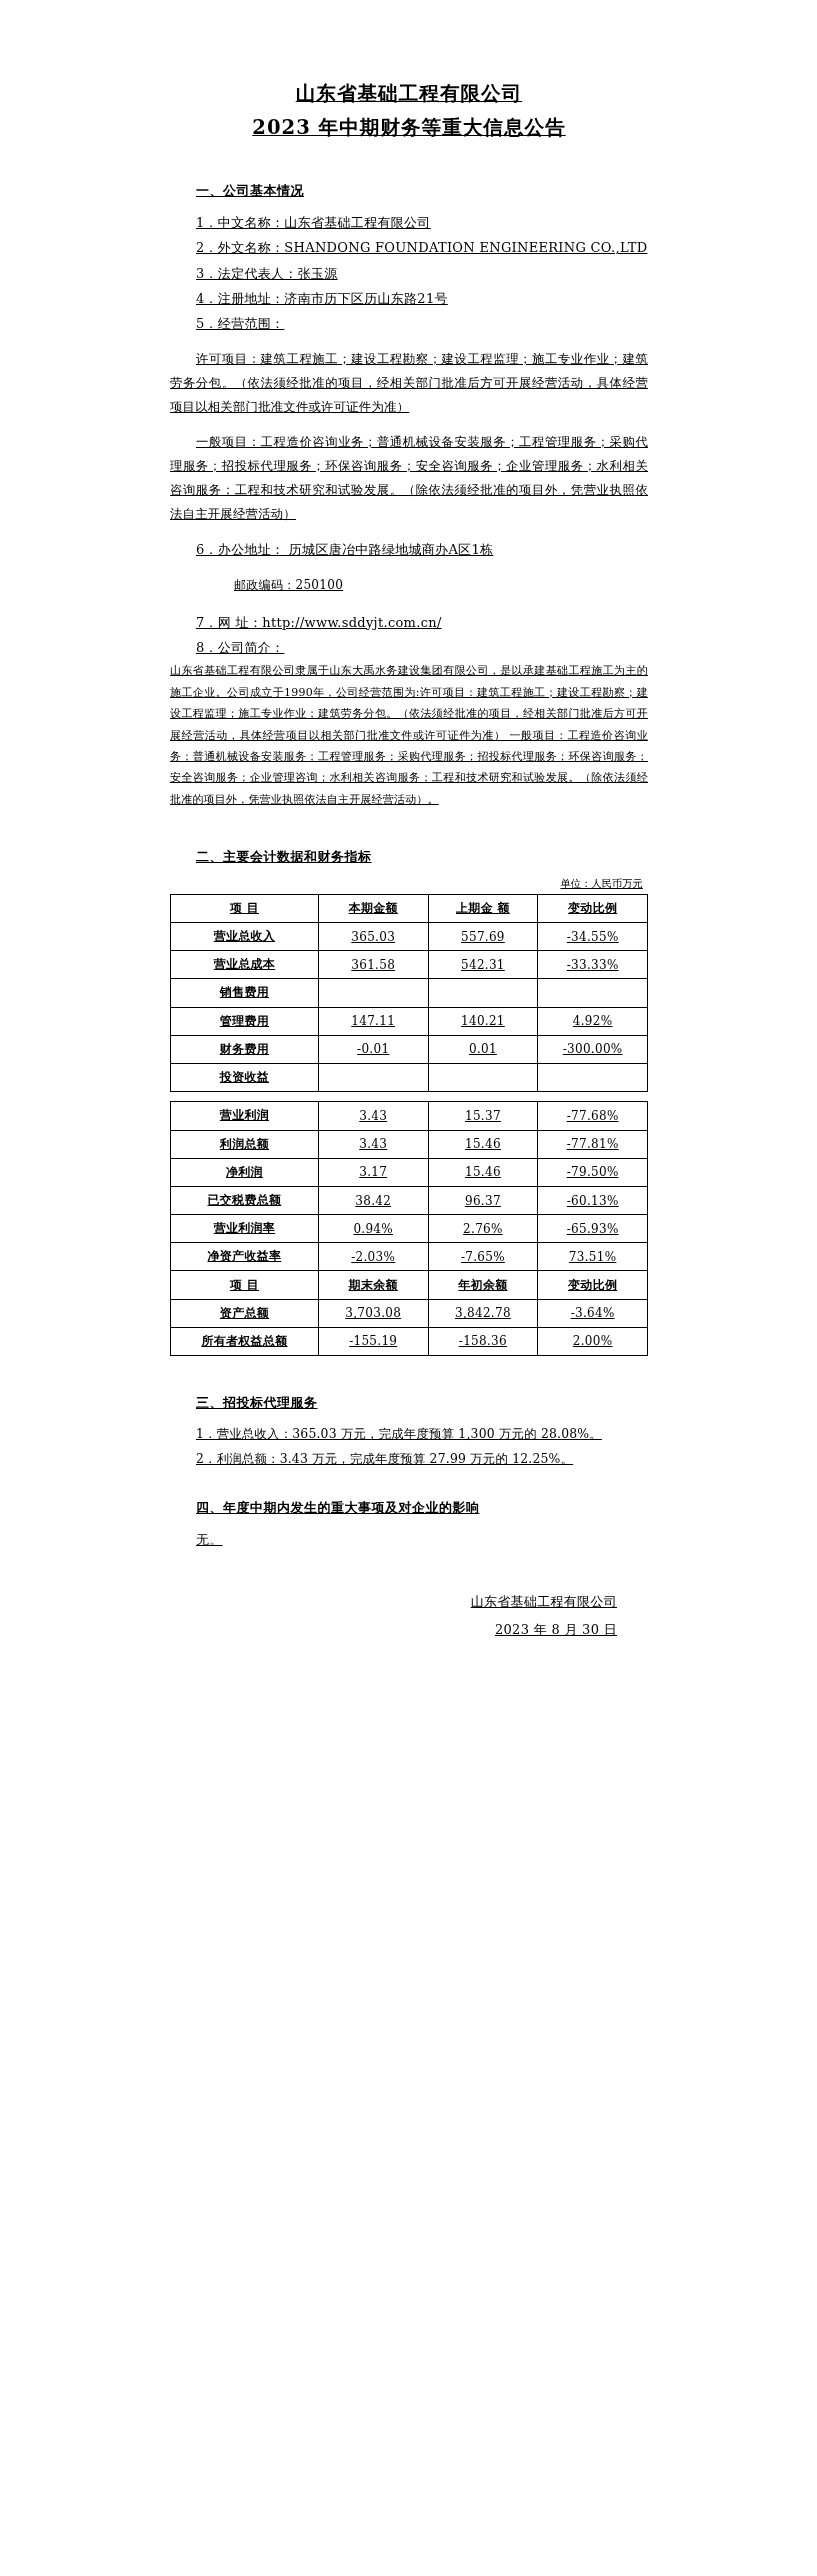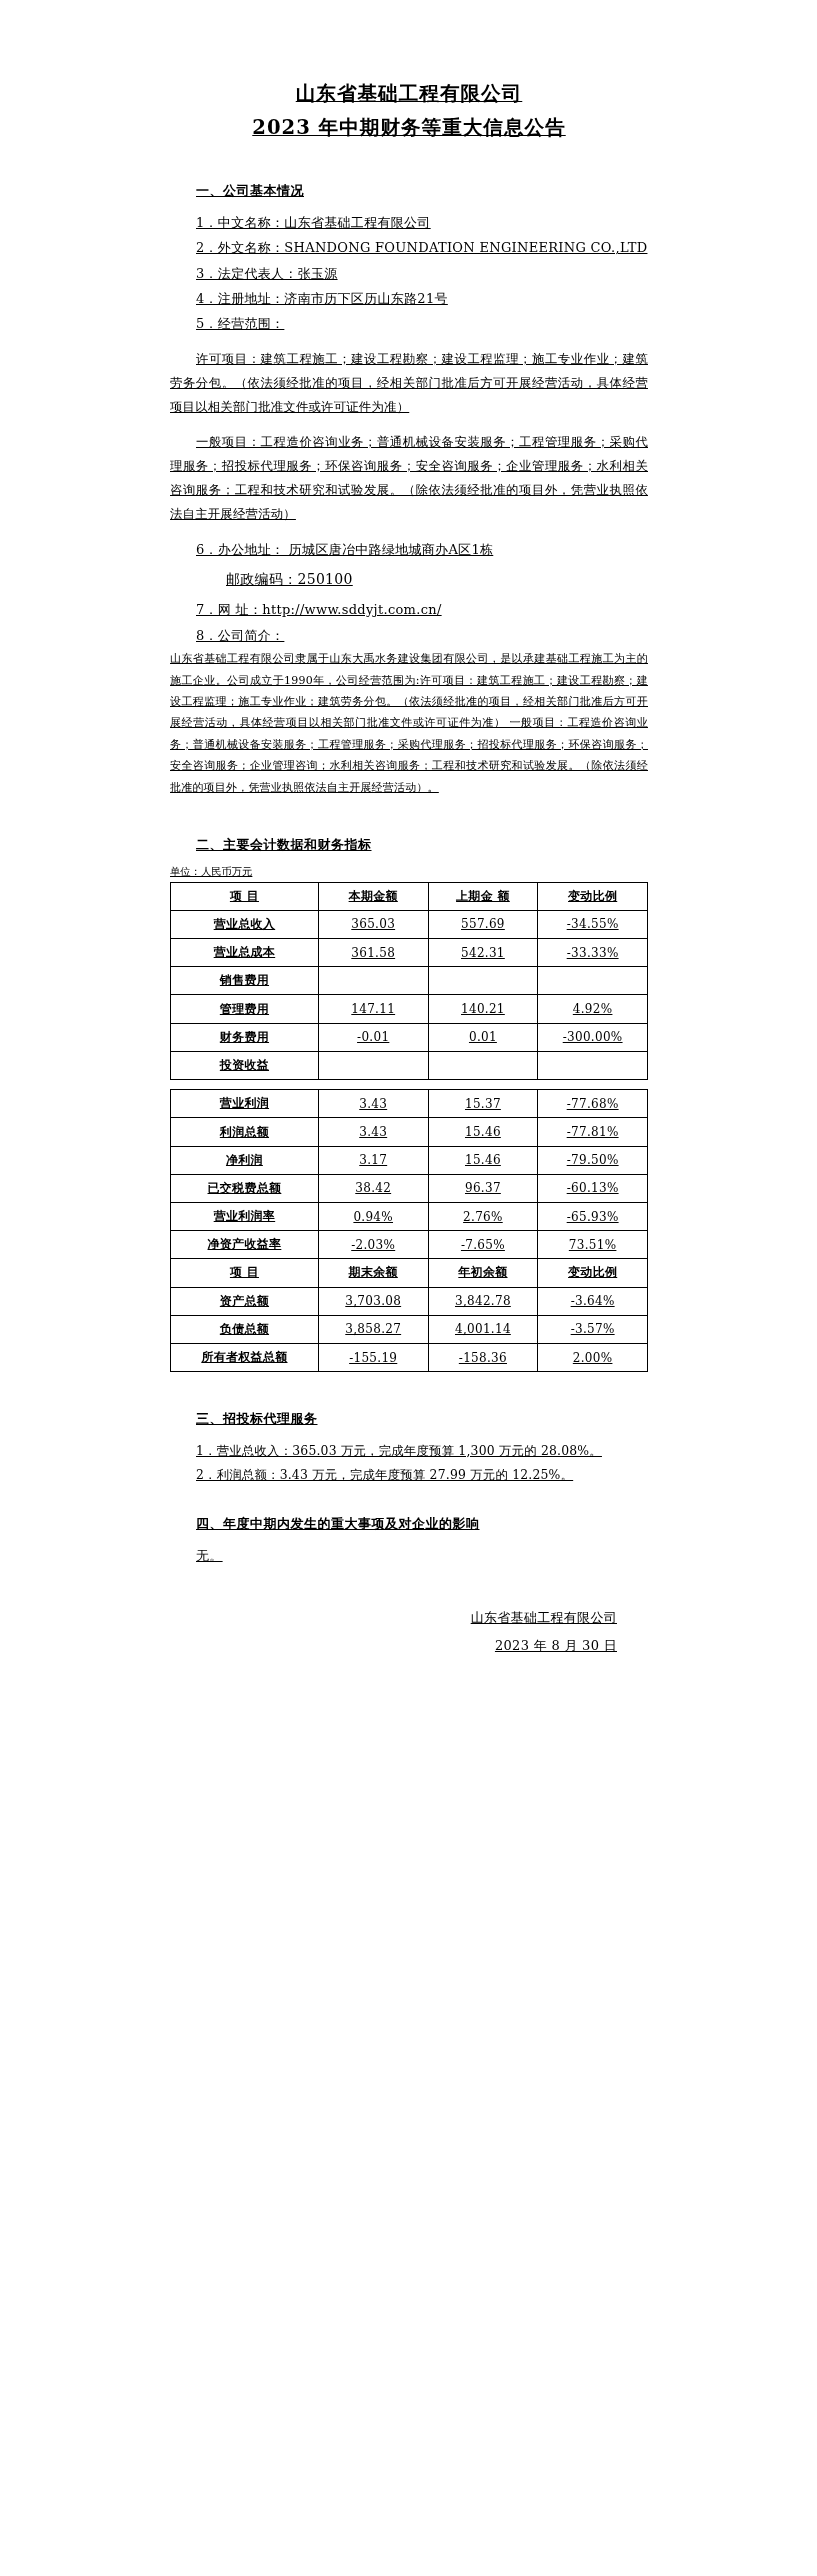--- a/index.html
+++ b/index.html
@@ -58,28 +58,28 @@
   }
   .para-noindent {
     font-size: 11px;
     line-height: 1.95;
     text-align: justify;
     text-indent: 0;
     letter-spacing: 0.2px;
     margin: 0;
   }
   .sub-indent {
-    font-size: 14px;
+    font-size: 12px;
     line-height: 1.95;
     text-indent: 52px;
     letter-spacing: 0.3px;
-    margin: 4px;
+    margin: 12px;
   }
   .unit-line {
-    text-align: left;
+    text-align: right;
     font-size: 10.3px;
     margin: 7.2px 0 3.1px 0;
     padding-right: 5.2px;
   }
   table.fin {
     border-collapse: collapse;
     width: 100%;
     font-size: 12px;
   }
   table.fin td {
@@ -237,26 +237,20 @@
         <td class="head">年初余额</td>
         <td class="head">变动比例</td>
       </tr>
       <tr>
         <td class="lbl">资产总额</td>
         <td>3,703.08</td>
         <td>3,842.78</td>
         <td>-3.64%</td>
       </tr>
       <tr>
-        <td class="lbl">负债总额</td>
-        <td>3,858.27</td>
-        <td>4,001.14</td>
-        <td>-3.57%</td>
-      </tr>
-      <tr>
         <td class="lbl">所有者权益总额</td>
         <td>-155.19</td>
         <td>-158.36</td>
         <td>2.00%</td>
       </tr>
     </tbody>
   </table>
 
   <div class="block-gap"></div>
   <div class="sec-head">三、招投标代理服务</div>

